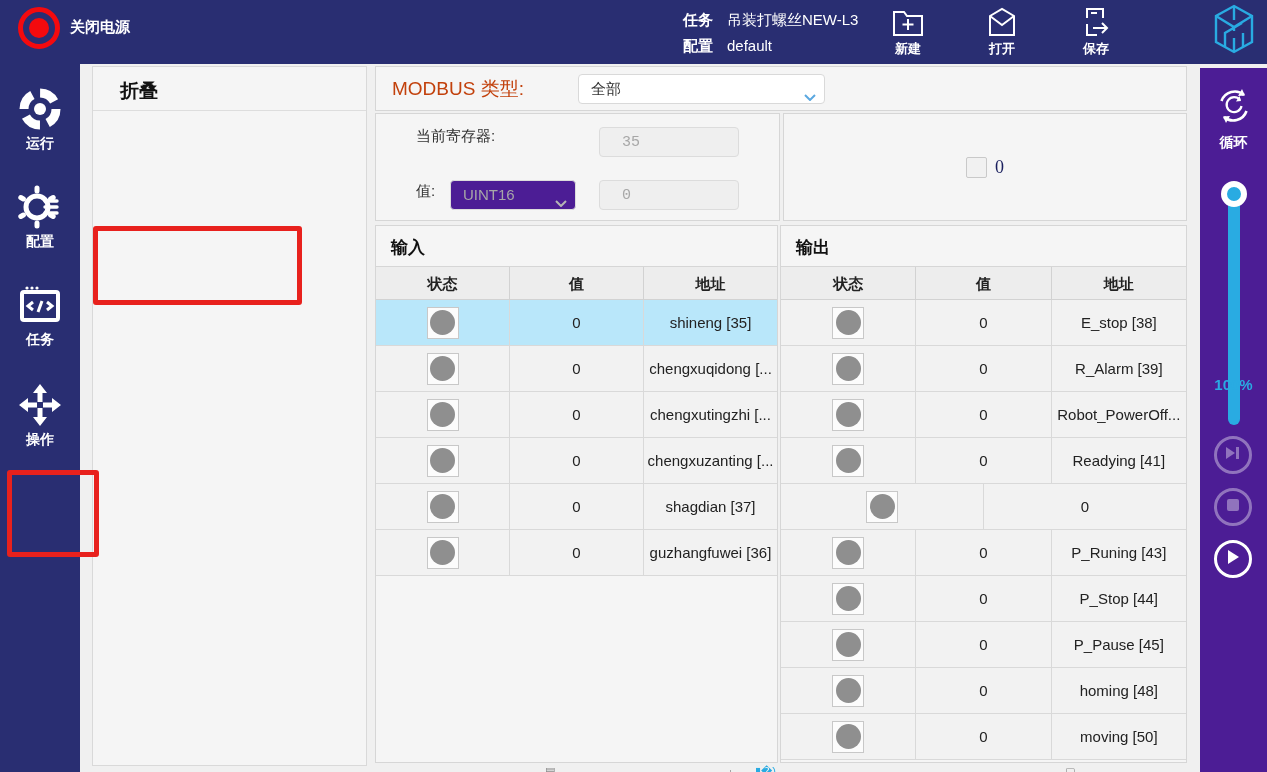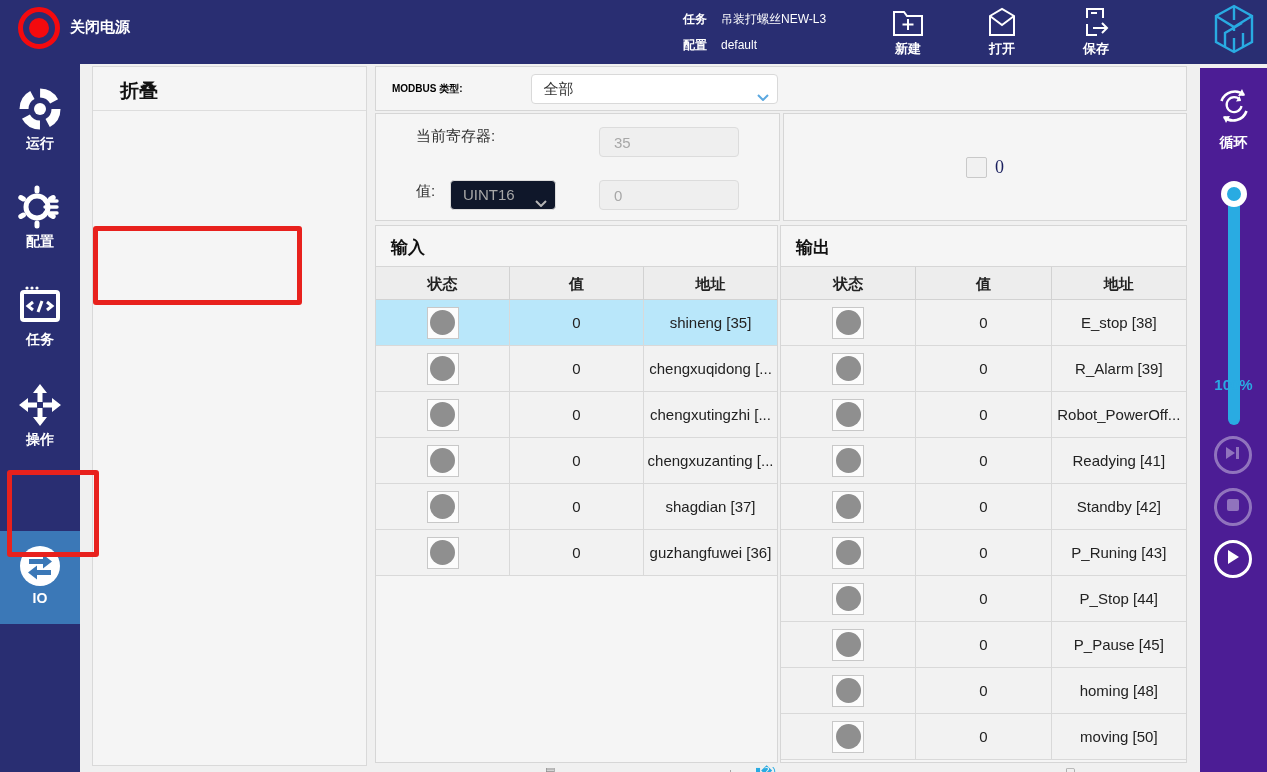--- a/index.html
+++ b/index.html
@@ -6,21 +6,21 @@
   html,body { width:1267px; height:772px; overflow:hidden;
     font-family:"Liberation Sans","DejaVu Sans",sans-serif; background:#f0f0f0; }
   .abs { position:absolute; }
 
   
   .topbar { position:absolute; left:0; top:0; width:1267px; height:64px; background:#292e72; color:#fff; z-index:5; }
   .power-btn { position:absolute; left:18px; top:7px; width:42px; height:42px; border-radius:50%;
     border:5px solid #f40a0e; display:flex; align-items:center; justify-content:center; cursor:pointer; }
   .power-btn .dot { width:20px; height:20px; border-radius:50%; background:#f40a0e; }
   .power-label { position:absolute; left:70px; top:18px; font-size:15px; font-weight:bold; }
-  .tb-kv { position:absolute; font-size:12px; white-space:nowrap; }
+  .tb-kv { position:absolute; font-size:15px; white-space:nowrap; }
   .tb-kv b { font-weight:bold; margin-right:14px; }
   .tb-actions { position:absolute; top:4px; left:880px; display:flex; gap:38px; }
   .tb-action { width:56px; text-align:center; cursor:pointer; }
   .tb-action svg { display:block; margin:2px auto 0; }
   .tb-action .lbl { font-size:13px; font-weight:bold; margin-top:2px;text-align:center; }
   .logo { position:absolute; left:1212px; top:3px; }
 
   
   .left-sb { position:absolute; left:0; top:64px; width:80px; height:708px; background:#292e72; z-index:4; }
   .sb-item { position:absolute; left:0; width:80px; text-align:center; color:#fff; cursor:pointer; }
@@ -41,31 +41,31 @@
     line-height:14px; text-align:center; margin-right:8px; flex:none; }
   .tree-sq { width:15px; height:15px; border:1px solid #555; border-radius:2px; color:#444; font-size:10px;
     line-height:13px; text-align:center; margin-right:7px; flex:none; background:#f5f5f5; }
   .tline { position:absolute; background:#29abe2; }
   .tchild { position:absolute; font-size:16px; color:#222; cursor:pointer; }
   .tchild.cyan { color:#29abe2; }
 
   
   .panel { position:absolute; background:#f5f5f5; border:1px solid #d6d6d6; }
   .filter-panel { left:375px; top:66px; width:812px; height:45px; display:flex; align-items:center; }
-  .filter-label { font-size:10px; color:#000000; margin-left:16px;font-weight:bold; }
+  .filter-label { font-size:19px; color:#c2410c; margin-left:16px; }
   .select { position:relative; background:#fff; border:1px solid #d9d9d9; border-radius:4px; height:30px;
     font-size:15px; color:#333; padding:5px 24px 0 12px; cursor:pointer; }
   .select .chev { position:absolute; right:8px; top:12px; }
-  .sel-all { width:247px; margin-left:68px; }
+  .sel-all { width:247px; margin-left:54px; }
 
   .reg-panel { left:375px; top:113px; width:405px; height:108px; }
   .reg-row { position:absolute; display:flex; align-items:center; font-size:15px; color:#333; }
   .dis-input { background:#efefef; border:1px solid #dcdcdc; border-radius:4px; height:30px; width:140px;
-    font-size:15px; color:#a7a7a7; padding:0 14px; font-family:Liberation Sans, sans-serif; }
-  .dis-select { background:#0f172a; border:1px solid #dcdcdc; color:#a7a7a7; cursor:default; width:106px; }
+    font-size:15px; color:#a7a7a7; padding:0 22px; font-family:Liberation Mono, monospace; }
+  .dis-select { background:#4c1d95; border:1px solid #dcdcdc; color:#a7a7a7; cursor:default; width:126px; }
 
   .coil-panel { left:783px; top:113px; width:404px; height:108px; display:flex; align-items:center; justify-content:center; }
   .checkbox { width:21px; height:21px; background:#f1f1f1; border:1px solid #c9c9c9; border-radius:2px; cursor:pointer; }
   .coil-val { font-size:18px; color:#1a1f5e; margin-left:8px; font-family:"Liberation Serif","DejaVu Serif",serif; }
 
   .io-panel { top:225px; height:538px; overflow:hidden; }
   .input-panel { left:375px; width:403px; }
   .output-panel { left:780px; width:407px; }
   .io-title { height:41px; line-height:44px; padding-left:15px; font-size:17px; font-weight:bold; color:#111;
     border-bottom:1px solid #d6d6d6; }
@@ -201,30 +201,20 @@
       <svg width="46" height="46" viewBox="0 0 46 46" fill="#fff">
         <path d="M23 2 l7 9 h-4.5 v9 h-5 v-9 H16 z"></path>
         <path d="M23 44 l-7 -9 h4.5 v-9 h5 v9 H30 z"></path>
         <path d="M2 23 l9 -7 v4.5 h9 v5 h-9 V30 z"></path>
         <path d="M44 23 l-9 7 v-4.5 h-9 v-5 h9 V16 z"></path>
       </svg>
     </span>
     <div class="lbl">操作</div>
   </div>
 
-  <div class="sb-item active" style="top:467px;">
-    <span>
-      <svg width="42" height="42" viewBox="0 0 42 42">
-        <circle cx="21" cy="21" r="20" fill="#fff"></circle>
-        <path d="M10 14 h14 v-4.5 l9 7 -9 7 v-4.5 H10 z" fill="#3b78b7"></path>
-        <path d="M32 25 H18 v-4.5 l-9 7 9 7 V30 h14 z" fill="#3b78b7"></path>
-      </svg>
-    </span>
-    <div class="lbl">IO</div>
-  </div>
 
 </div>
 
 <div class="tree-panel">
   <div class="tree-header">折叠</div>
 </div>
 
 <div class="tline" style="left:109px; top:137px; width:2px; height:113px;"></div>
 <div class="tline" style="left:118px; top:129px; width:9px; height:2px;"></div>
 <div class="tline" style="left:176px; top:148px; width:2px; height:63px;"></div>
@@ -399,21 +389,20 @@
         <div class="td">0</div>
         <div class="td">Readying [41]</div>
       </div>
         <div class="trow">
         <div class="td">
             <span class="led-box">
               <span class="led"></span>
             </span>
           </div>
         <div class="td">0</div>
-        <div class="td">Standby [42]</div>
       </div>
         <div class="trow">
         <div class="td">
             <span class="led-box">
               <span class="led"></span>
             </span>
           </div>
         <div class="td">0</div>
         <div class="td">P_Runing [43]</div>
       </div>

